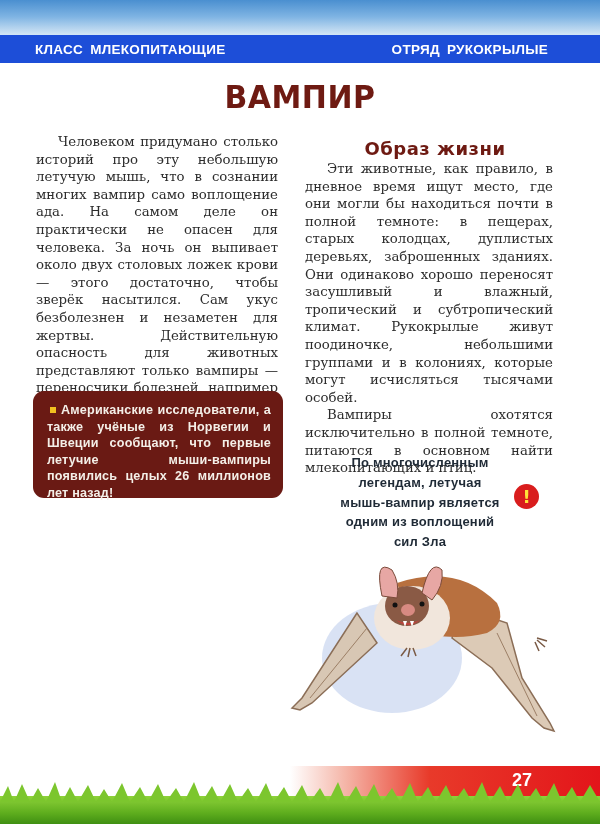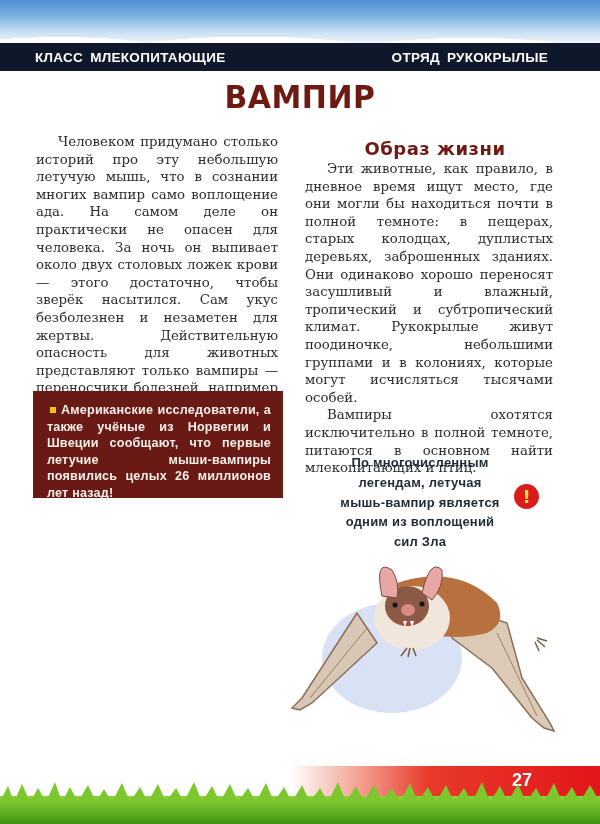--- a/index.html
+++ b/index.html
@@ -11,22 +11,22 @@
     background: linear-gradient(180deg, #4a8fd0 0%, #7fb4e3 35%, #cfe3f4 70%, #ffffff 100%);
   }
   .sky::after {
     content: ""; position: absolute; left: 0; right: 0; bottom: 0; height: 26px;
     background: radial-gradient(ellipse 160px 18px at 60px 26px, #fff 60%, transparent 61%),
                 radial-gradient(ellipse 200px 22px at 250px 28px, #fff 60%, transparent 61%),
                 radial-gradient(ellipse 180px 20px at 470px 28px, #fff 60%, transparent 61%);
   }
 
   .header-bar {
-    position: absolute; left: 0; top: 43px; width: 600px; height: 28px;
-    background: #0f172a;
+    position: absolute; left: 0; top: 35px; width: 600px; height: 28px;
+    background: #1d4ed8;
     display: flex; justify-content: space-between; align-items: center;
     padding: 0 52px 0 35px;
   }
   .header-bar span {
     font-family: "Liberation Sans", "DejaVu Sans", sans-serif;
     font-weight: bold; color: #fff; font-size: 13.5px; letter-spacing: 0.3px;
     word-spacing: 3px;
   }
 
   .title {
@@ -42,20 +42,21 @@
   }
   .col-text p { text-indent: 22px; }
 
   .left1 { left: 36px; top: 133px; width: 242px; }
   .left2 { left: 36px; top: 520px; width: 242px; }
 
   .fact-box {
     position: absolute; left: 33px; top: 391px; width: 250px; height: 107px;
     background: #6a1a14;
     padding: 11px 12px 0 14px;
+    border-radius: 11px;
   }
   .fact-box .fact-text {
     font-family: "Liberation Sans", "DejaVu Sans", sans-serif; font-weight: bold;
     color: #f4efe8; font-size: 12.6px; line-height: 16.5px; text-align: justify;
     letter-spacing: 0.2px;
   }
   .bullet {
     display: inline-block; width: 6px; height: 6px; background: #f2c020;
     margin: 0 5px 2px 3px; vertical-align: middle;
   }

